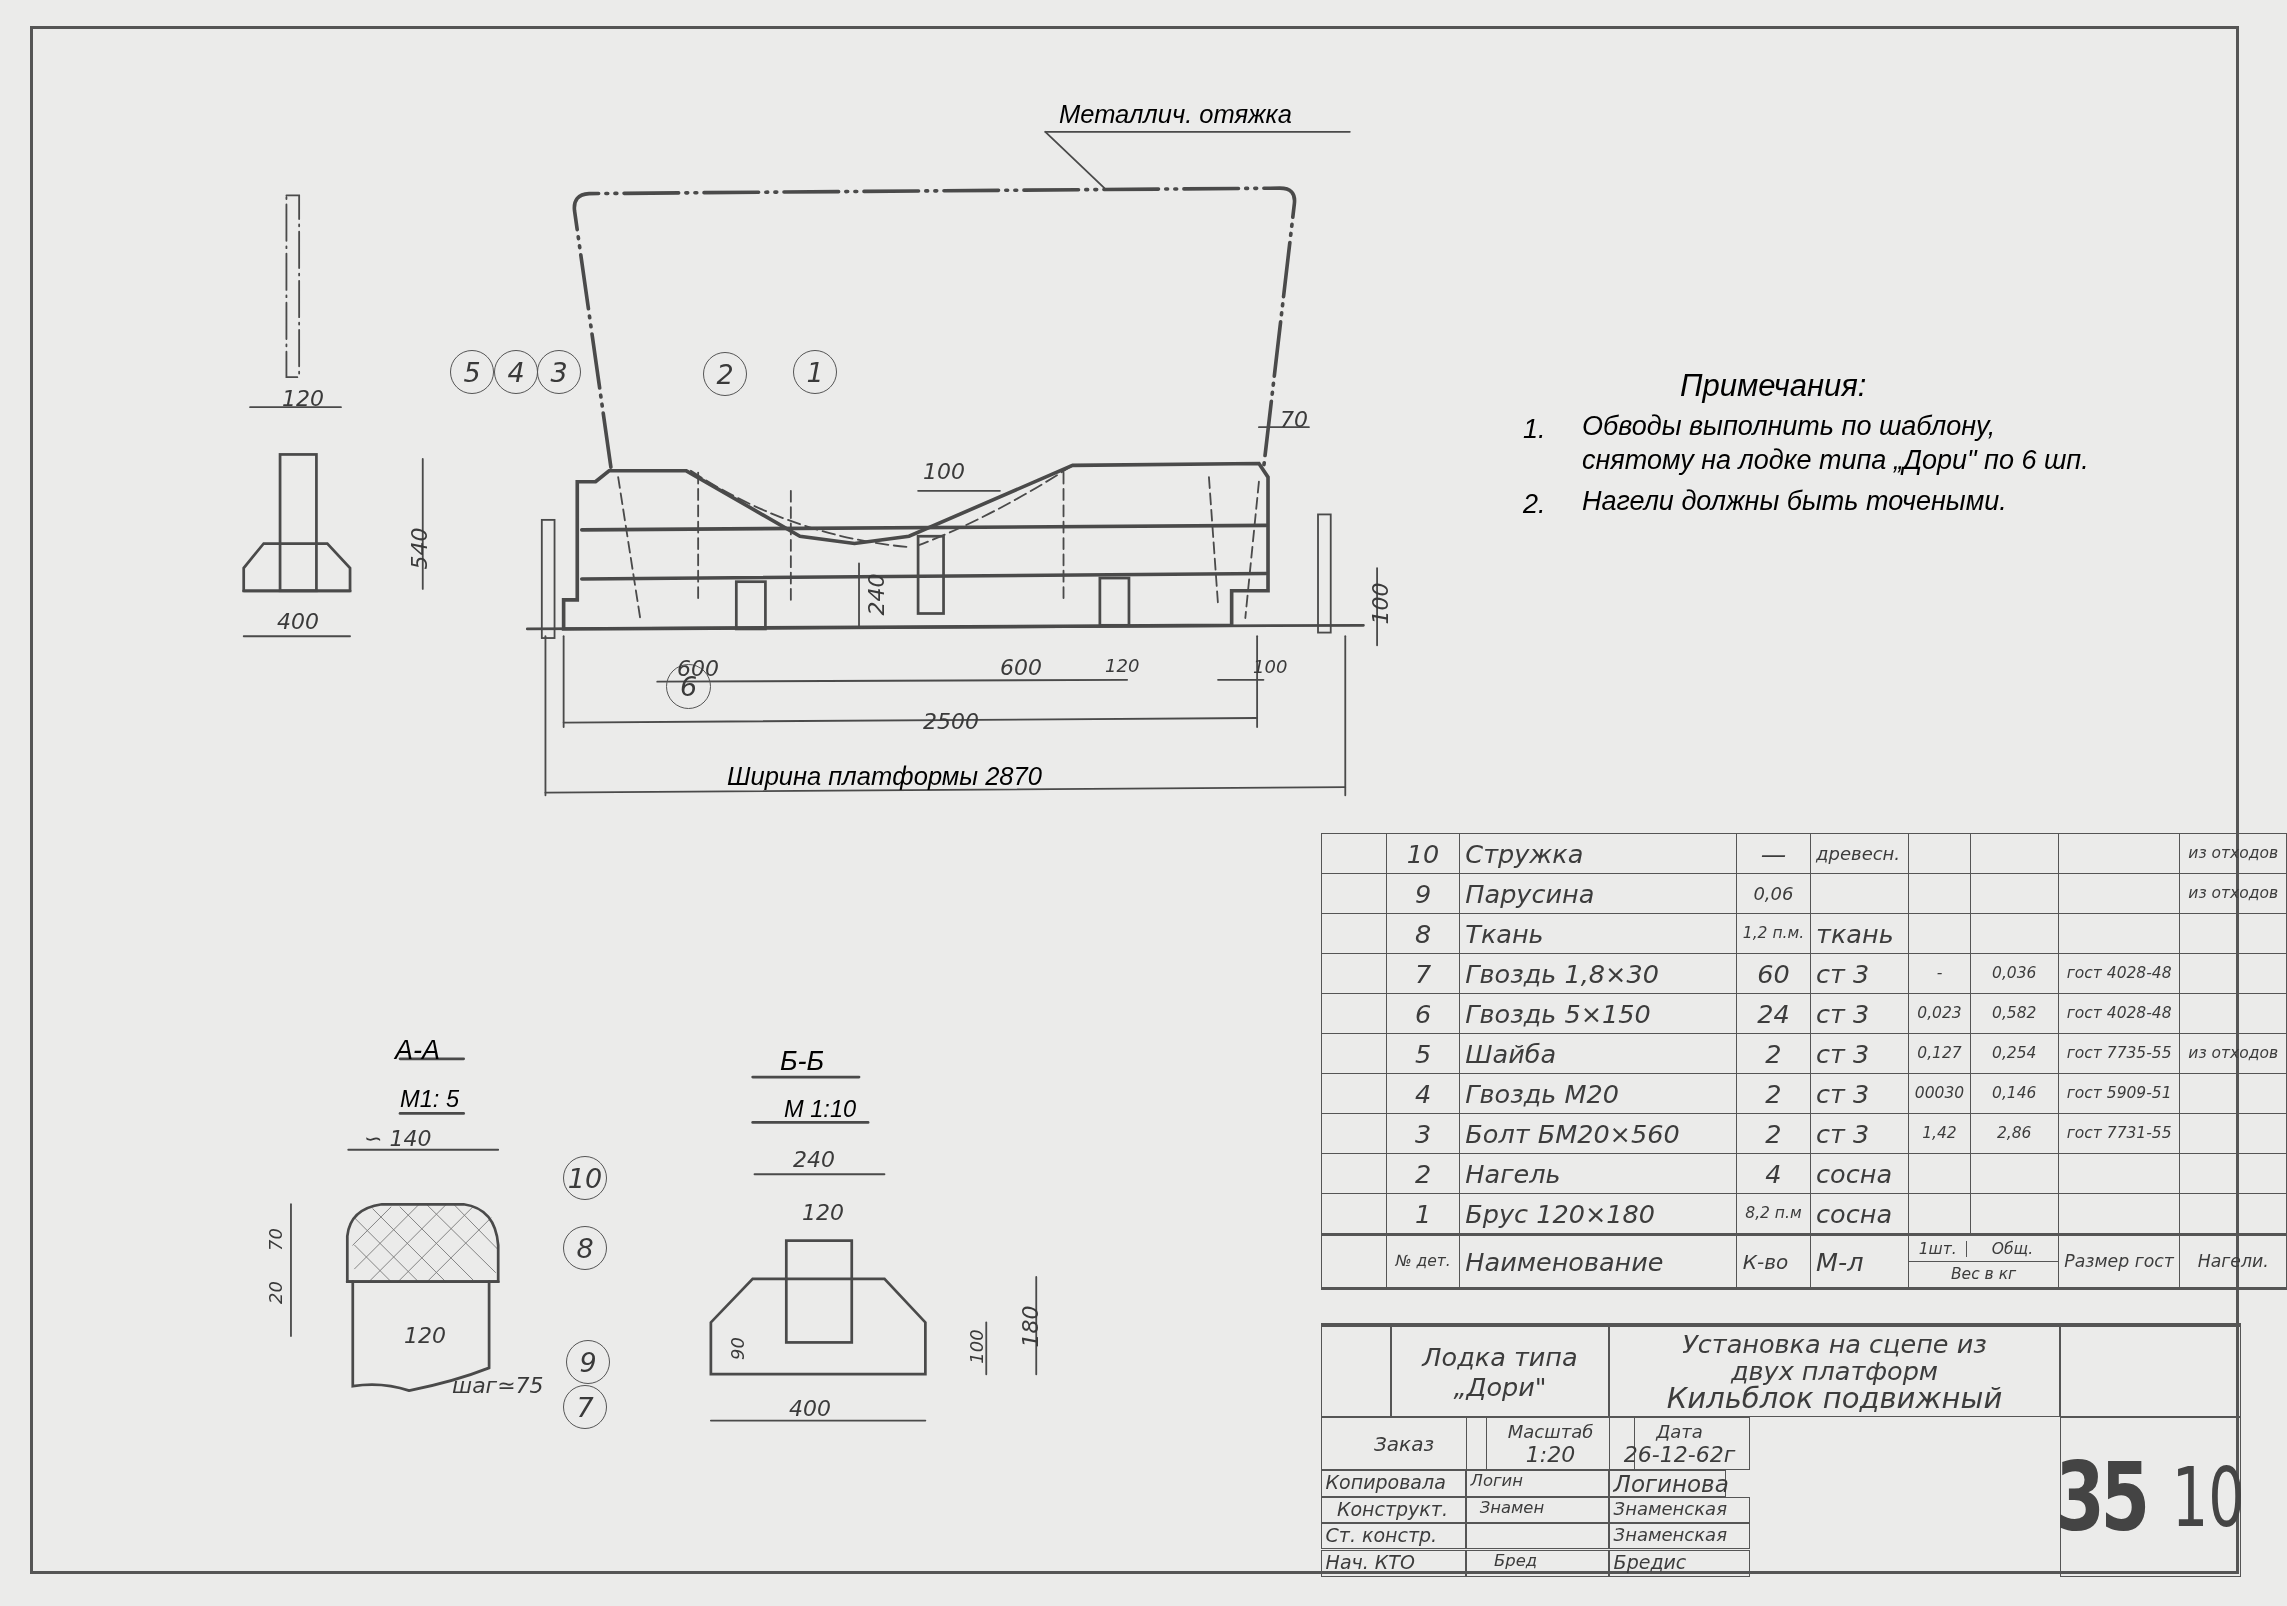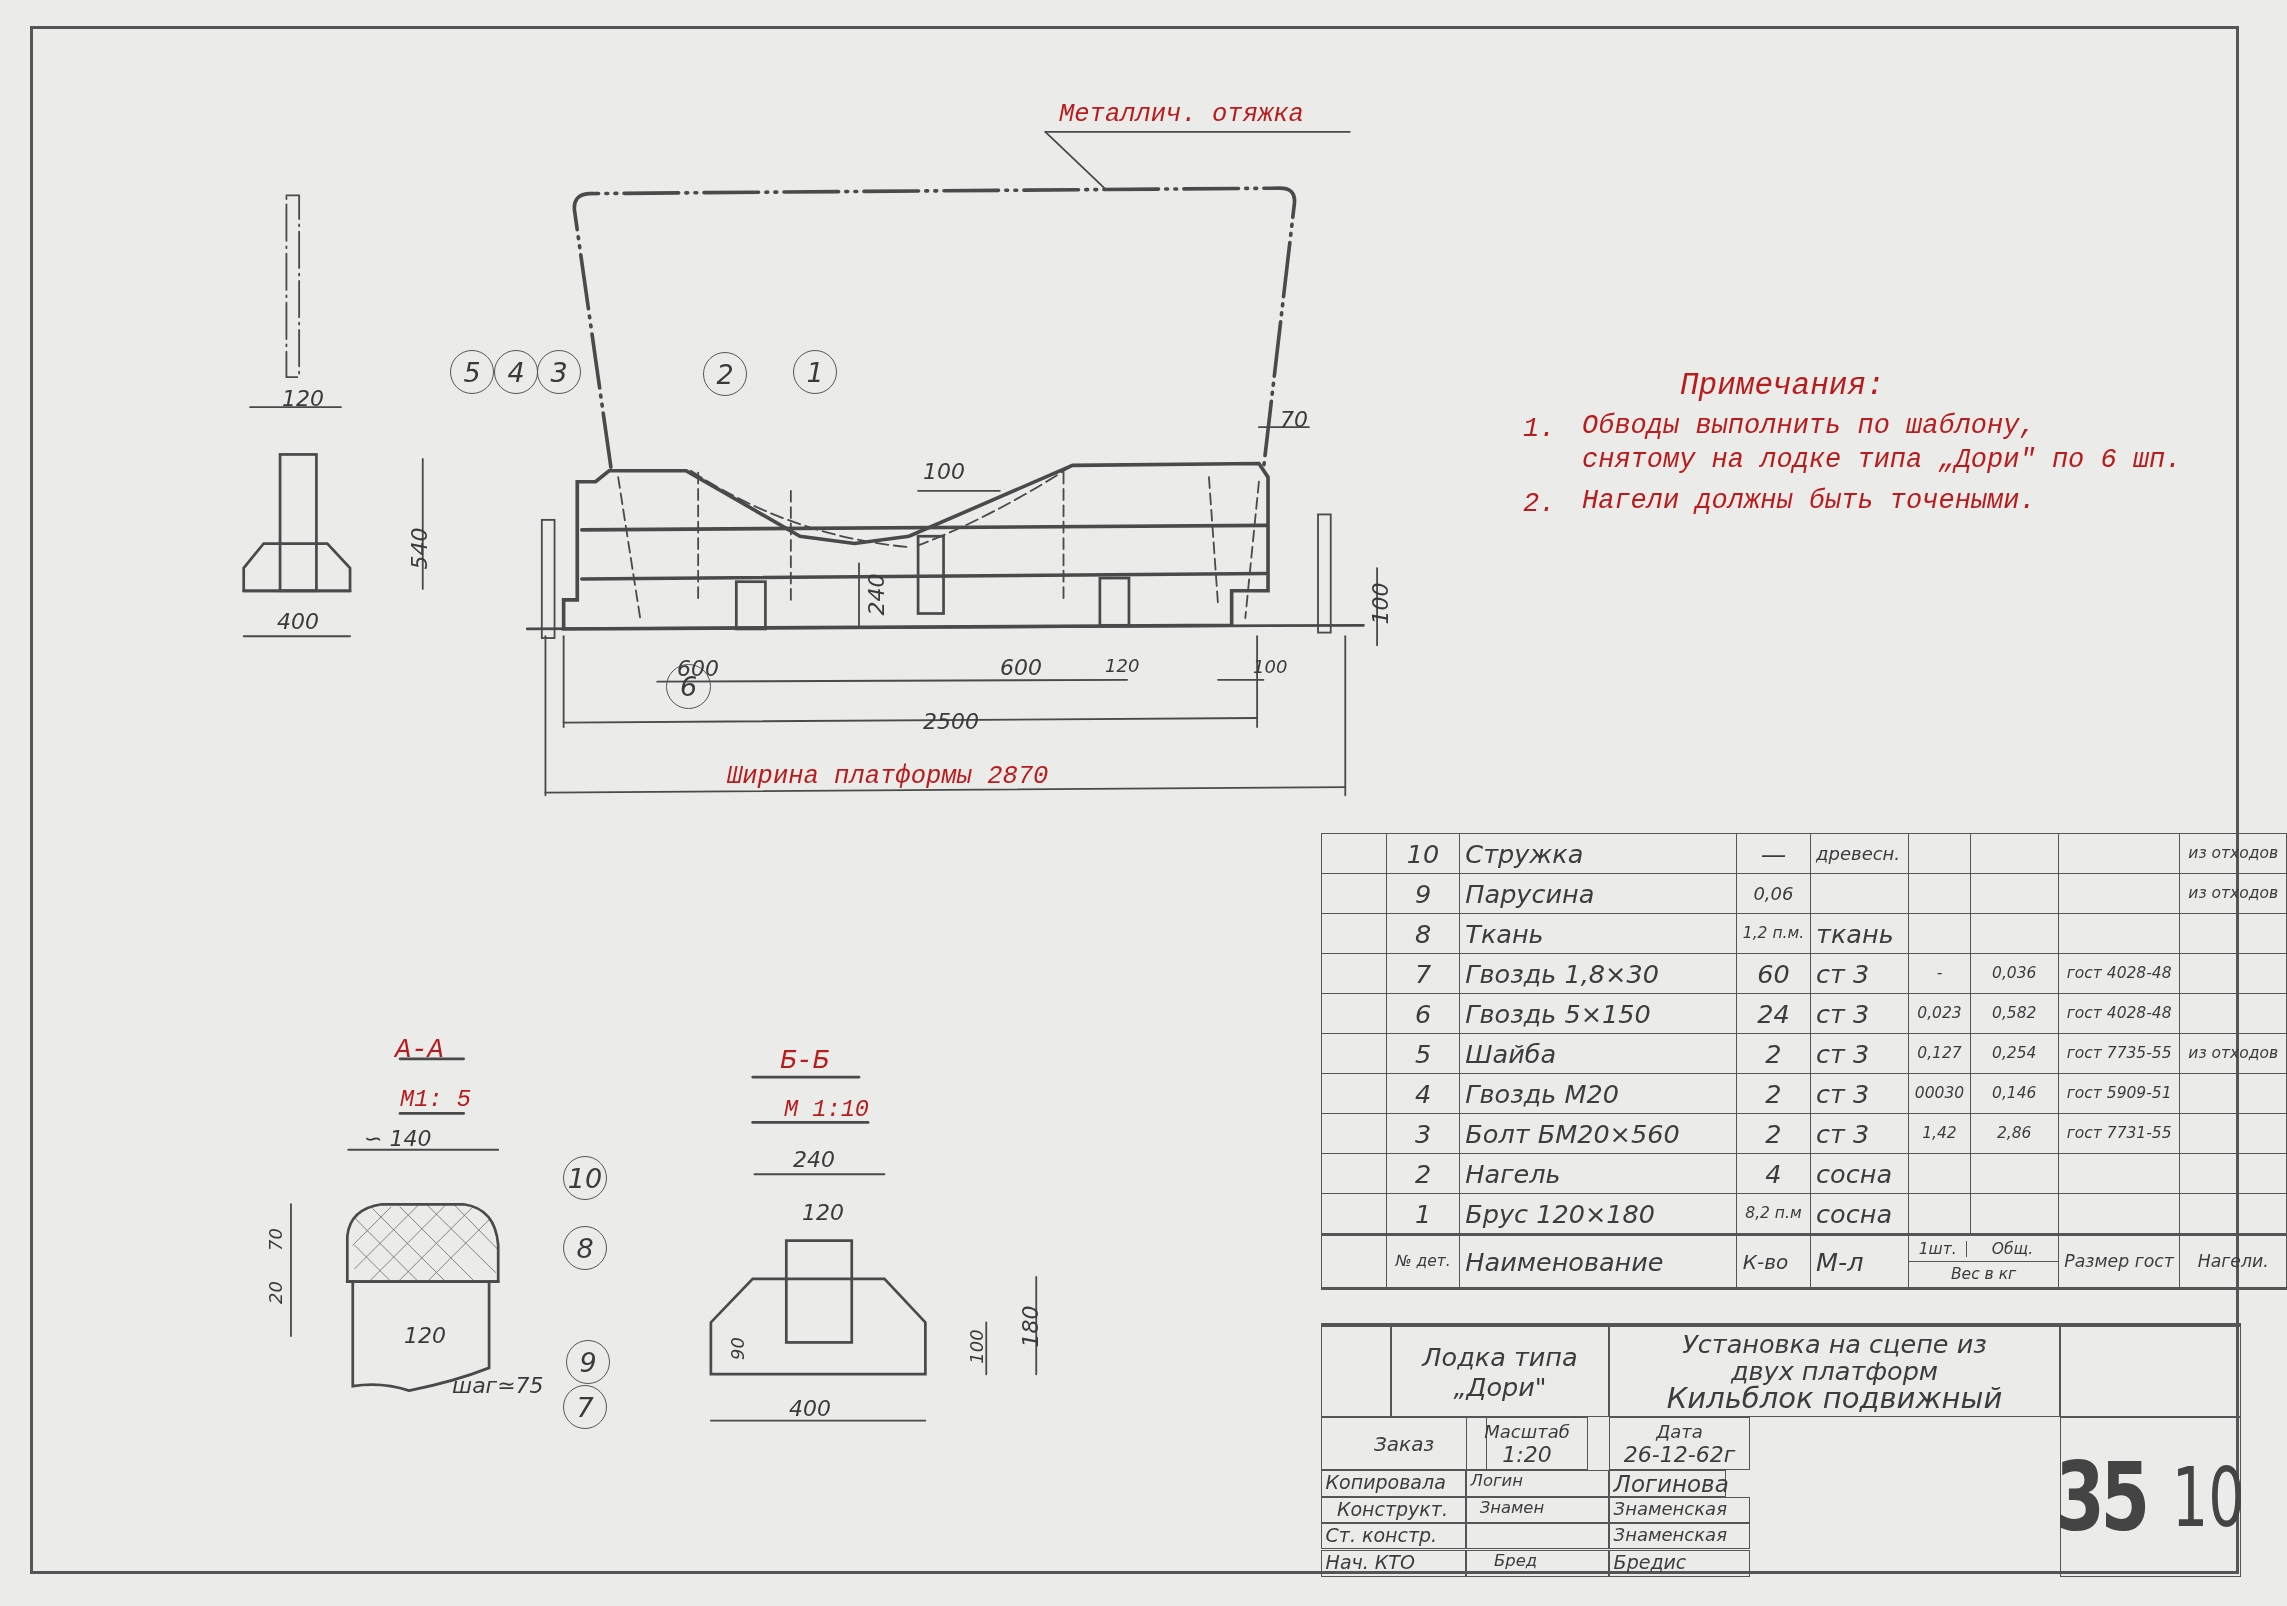--- a/index.html
+++ b/index.html
@@ -1,20 +1,20 @@
 <!DOCTYPE html>
 <html style="font-size:14.5px"><head>
 <meta charset="utf-8">
 <style>
   html,body{margin:0;padding:0;}
   body{width:2287px;height:1606px;background:#e9e9e7;position:relative;overflow:hidden;
        font-family:"DejaVu Sans",sans-serif;color:#3a3a3a;}
   .sheet{position:absolute;left:0;top:0;width:2287px;height:1606px;background:#ebebea;}
   .frame{position:absolute;left:30px;top:25.5px;width:2209px;height:1548px;border:3.6px solid #555;box-sizing:border-box;}
-  .hand{font-family:Liberation Mono, monospace;font-style:italic;color:#b91c1c;}
+  .hand{font-family:Liberation Sans, sans-serif;font-style:italic;color:#000000;}
   svg.draw{position:absolute;left:0;top:0;}
   .txt{position:absolute;white-space:nowrap;}
   
   .notes-title{left:1680px;top:368px;font-size:31px;}
   .note{font-size:27px;}
   
   .spec{position:absolute;left:1321px;top:833px;border-collapse:collapse;}
   .spec td{border:1.8px solid #555;padding:0 5.5px;height:39px;font-style:italic;font-size:25.5px;white-space:nowrap;color:#3c3c3c;}
   .spec td.small{font-size:15.5px;text-align:center;line-height:16.4px;}
   .spec td.num{text-align:center;}
@@ -312,21 +312,21 @@
     <div class="tb center" style="left:0;top:0;width:70px;height:91px;"></div>
     <div class="tb center" style="left:70px;top:0;width:218px;height:91px;font-size:25.5px;">Лодка типа „Дори"</div>
     <div class="tb center" style="left:288px;top:0;width:451px;height:91px;font-size:25.5px;line-height:27px;">
       <span>Установка на сцепе из</span>
       <span>двух платформ</span>
       <span style="font-size:29px">Кильблок подвижный</span>
     </div>
     <div class="tb" style="left:739px;top:0;width:181px;height:91px;"></div>
 
     <div class="tb center" style="left:0;top:91px;width:166px;height:53px;font-size:20px;">Заказ</div>
-    <div class="tb center" style="left:145px;top:91px;width:122px;height:53px;font-size:18px;">
+    <div class="tb center" style="left:145px;top:91px;width:169px;height:53px;font-size:18px;">
       <span>Масштаб</span>
       <span style="font-size:22px">1:20</span>
     </div>
     <div class="tb center" style="left:288px;top:91px;width:141px;height:53px;font-size:18px;">
       <span>Дата</span>
       <span style="font-size:22px">26-12-62г</span>
     </div>
 
     <div class="tb" style="left:0;top:144px;width:145px;height:27px;font-size:19px;padding-left:3.6px;">Копировала</div>
     <div class="tb" style="left:145px;top:144px;width:143px;height:27px;font-size:16.4px;padding-left:3.6px;">Логин</div>

